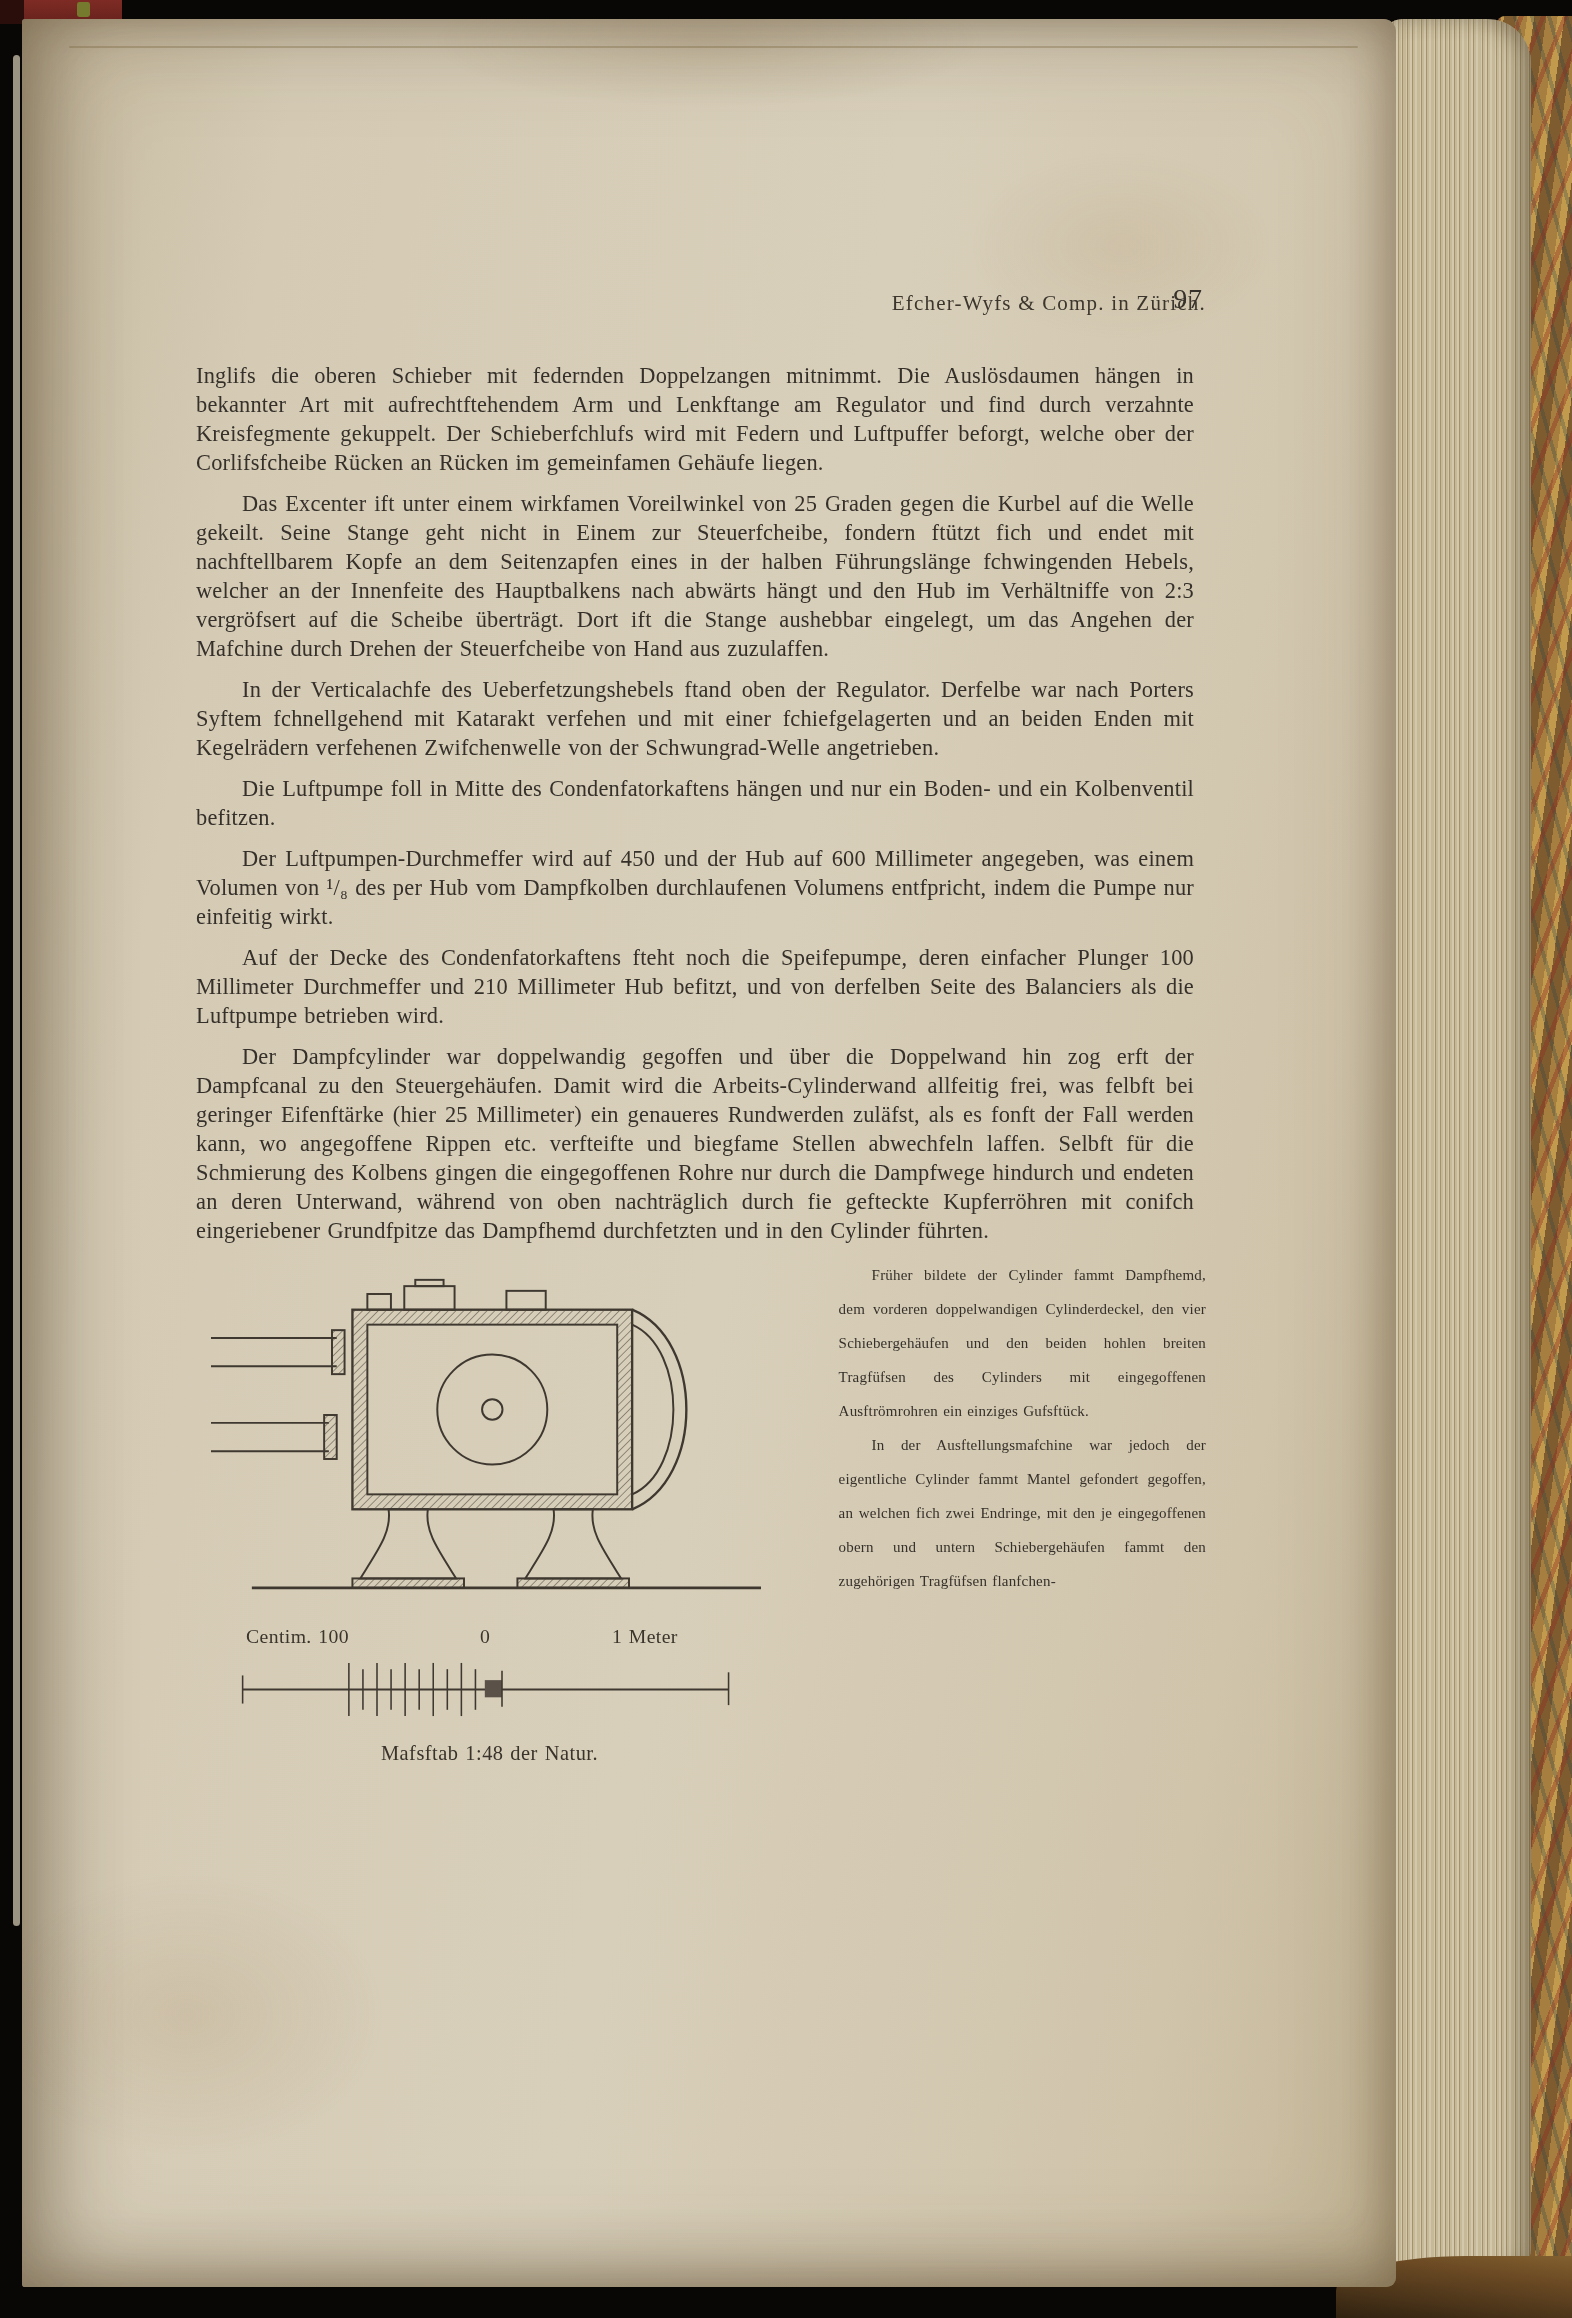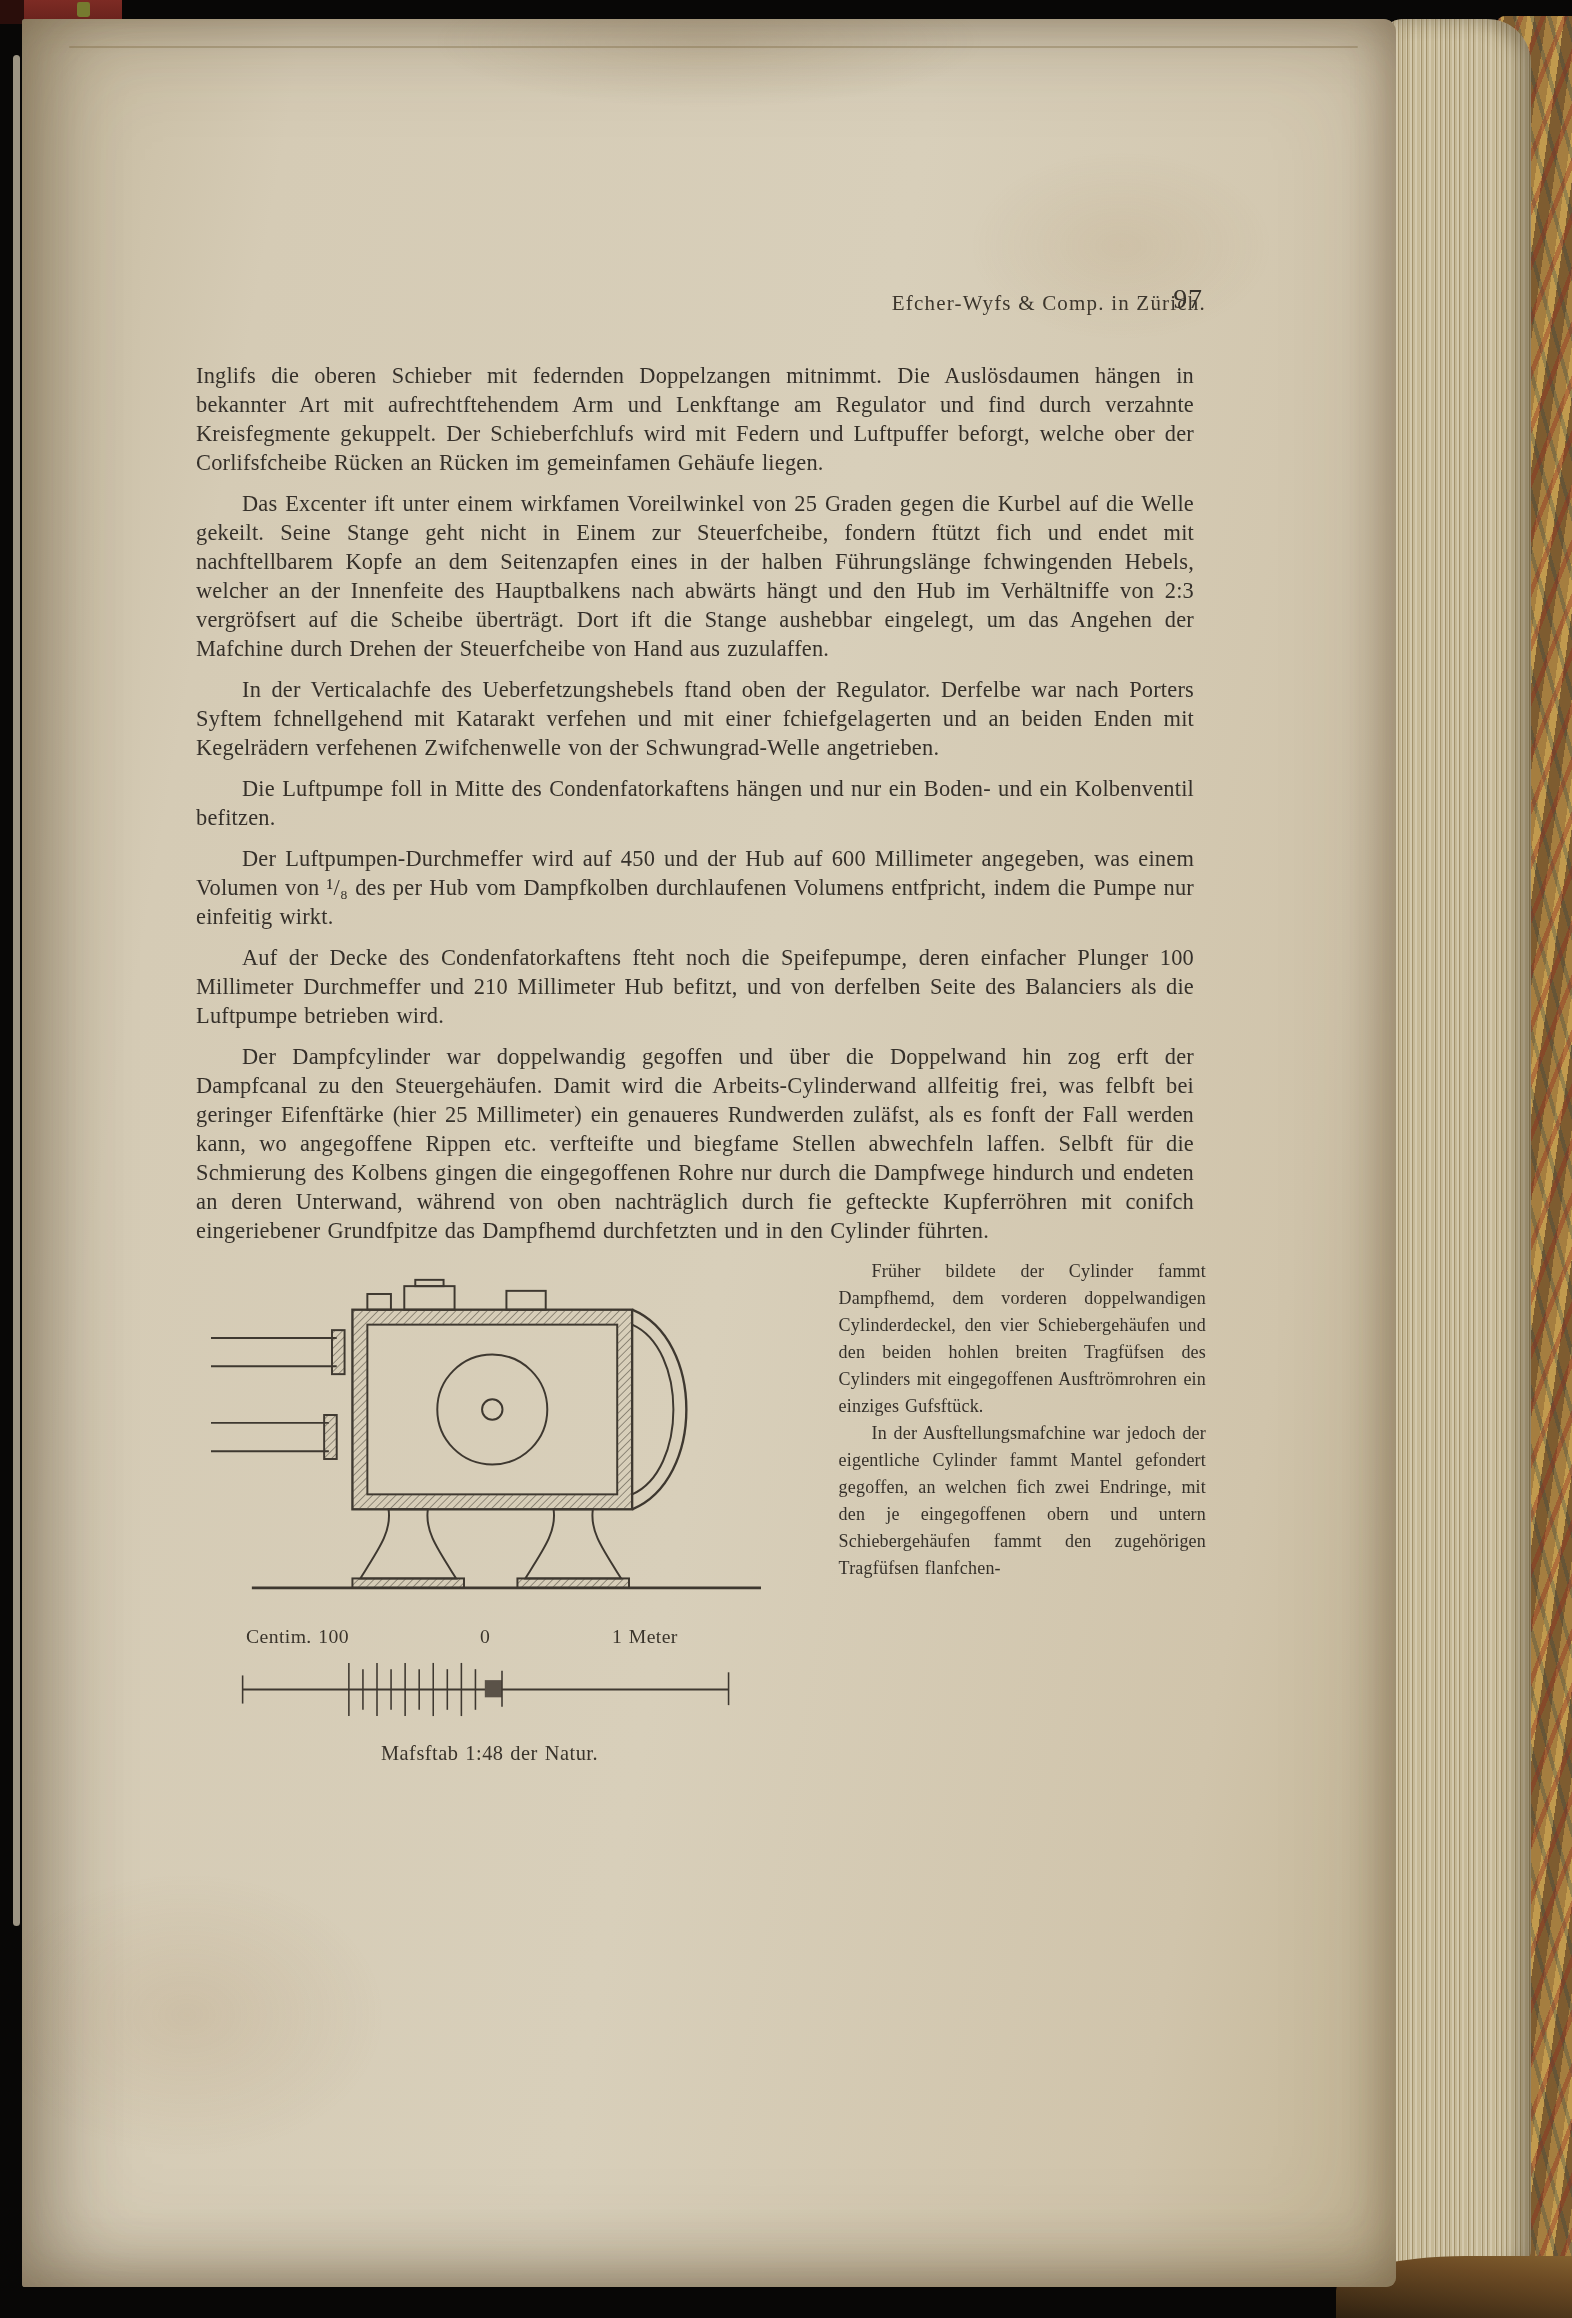--- a/index.html
+++ b/index.html
@@ -84,21 +84,21 @@
     position:absolute; top:330px; left:162px; width:1022px;
     font-size:22.4px; line-height:29px; text-align:justify;
     color:#35302a; letter-spacing:0.2px; word-spacing:1.2px;
   }
   .body-text p { margin:12px; text-indent:46px; }
   .body-text p.noindent { text-indent:0; }
 
   
   .figure-row { display:flex; align-items:flex-start; margin-top:12.6px; }
   .fig-col { width:631px; flex:0 0 auto; }
-  .side-col { width:368px; margin-left:23.6px; font-size:18px; line-height:27px; text-align:justify; }
+  .side-col { width:368px; margin-left:23.6px; font-size:15px; line-height:34px; text-align:justify; }
   .side-col p { margin:0; text-indent:33px; }
 
   .drawing-wrap { margin:14px 0 0 22px; }
   svg { display:block; }
   .scale-wrap { position:relative; width:519px; margin:20.4px 0 0 46px; height:109px; }
   .scale-label { position:absolute; top:0; font-size:19.7px; color:#3b352c; letter-spacing:0.4px; }
   .scale-label.l0 { left:16px; }
   .scale-label.lz { left:250px; }
   .scale-label.lm { left:382px; }
   .scale-svg { position:absolute; left:0; top:30px; }

